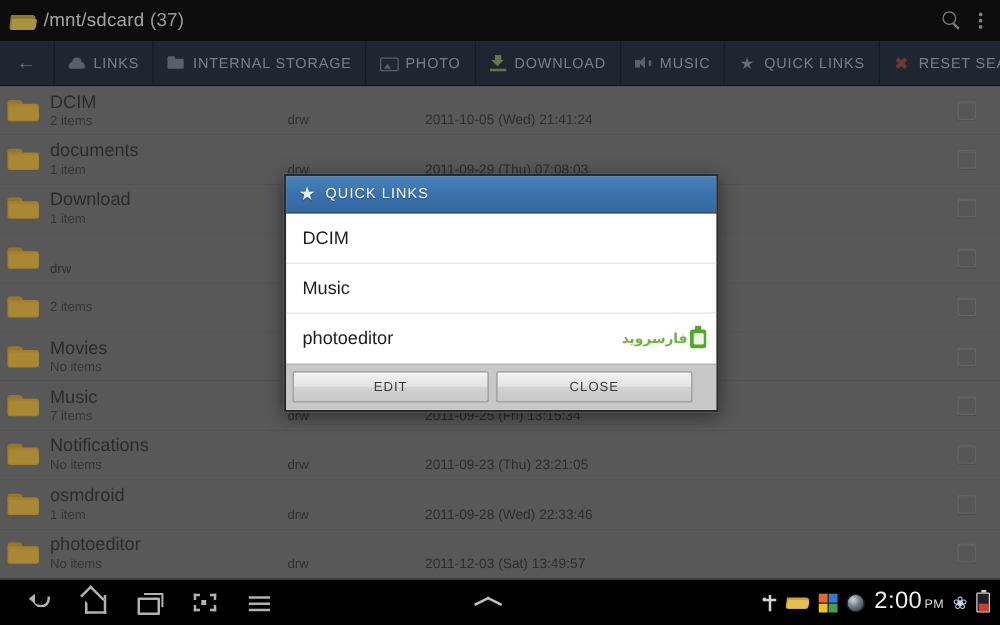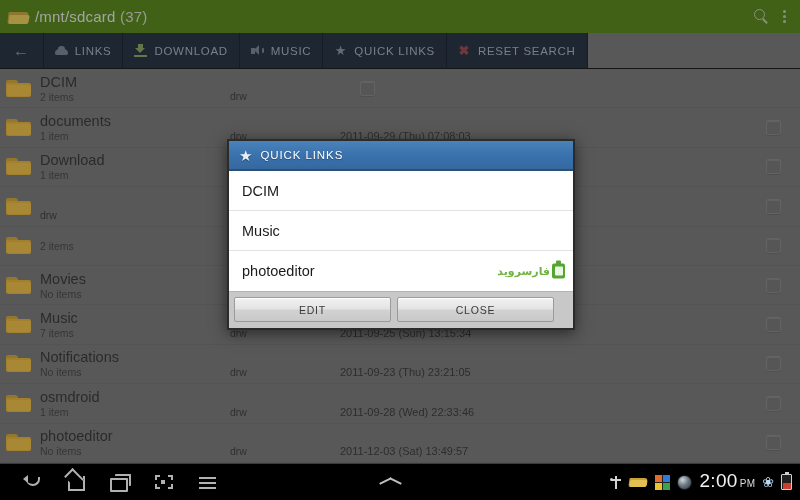--- a/index.html
+++ b/index.html
@@ -13,21 +13,21 @@
     position: relative;
     width: 800px; height: 500px;
     background: #6e6e6e;
     overflow: hidden;
   }
 
   
   .titlebar {
     position: absolute; top: 0; left: 0;
     width: 800px; height: 33px;
-    background: #4d7c0f;
+    background: #000000;
     display: flex; align-items: center;
     padding: 0 8px;
   }
   .title-folder {
     width: 22px; height: 16px; position: relative; flex: 0 0 auto;
     margin-right: 5px; margin-top: 2px;
   }
   .title-folder .f-back {
     position: absolute; left: 0; top: 2px;
     width: 20px; height: 12px; border-radius: 1px 3px 2px 2px;
@@ -438,20 +438,28 @@
 
   <div class="navbar">
     <div class="navbtn arrow">
       <span class="arr">←</span>
     </div>
     <div class="navbtn">
       <span class="ni ni-root"></span>
       <span>LINKS</span>
     </div>
     <div class="navbtn">
+      <span class="ni ni-folder"></span>
+      <span>INTERNAL STORAGE</span>
+    </div>
+    <div class="navbtn">
+      <span class="ni ni-photo"></span>
+      <span>PHOTO</span>
+    </div>
+    <div class="navbtn">
       <span class="ni ni-download">
           <i></i>
         </span>
       <span>DOWNLOAD</span>
     </div>
     <div class="navbtn">
       <span class="ni ni-music">
           <i></i>
         </span>
       <span>MUSIC</span>
@@ -473,20 +481,21 @@
       <div class="folder-ic">
           <div class="tab"></div>
           <div class="body"></div>
           <div class="lip"></div>
         </div>
       <div class="namecol">
         <div class="fname">DCIM</div>
         <div class="fsub">2 items</div>
       </div>
       <div class="permcol">drw</div>
+      <div class="datecol">2011-10-05 (Wed) 21:41:24</div>
       <div class="chkcol">
           <div class="chk"></div>
         </div>
     </div>
     <div class="row">
       <div class="folder-ic">
           <div class="tab"></div>
           <div class="body"></div>
           <div class="lip"></div>
         </div>
@@ -563,21 +572,21 @@
       <div class="folder-ic">
           <div class="tab"></div>
           <div class="body"></div>
           <div class="lip"></div>
         </div>
       <div class="namecol">
         <div class="fname">Music</div>
         <div class="fsub">7 items</div>
       </div>
       <div class="permcol">drw</div>
-      <div class="datecol">2011-09-25 (Sun) 13:15:34</div>
+      <div class="datecol">2011-09-25 (Fri) 13:15:34</div>
       <div class="chkcol">
           <div class="chk"></div>
         </div>
     </div>
     <div class="row">
       <div class="folder-ic">
           <div class="tab"></div>
           <div class="body"></div>
           <div class="lip"></div>
         </div>

